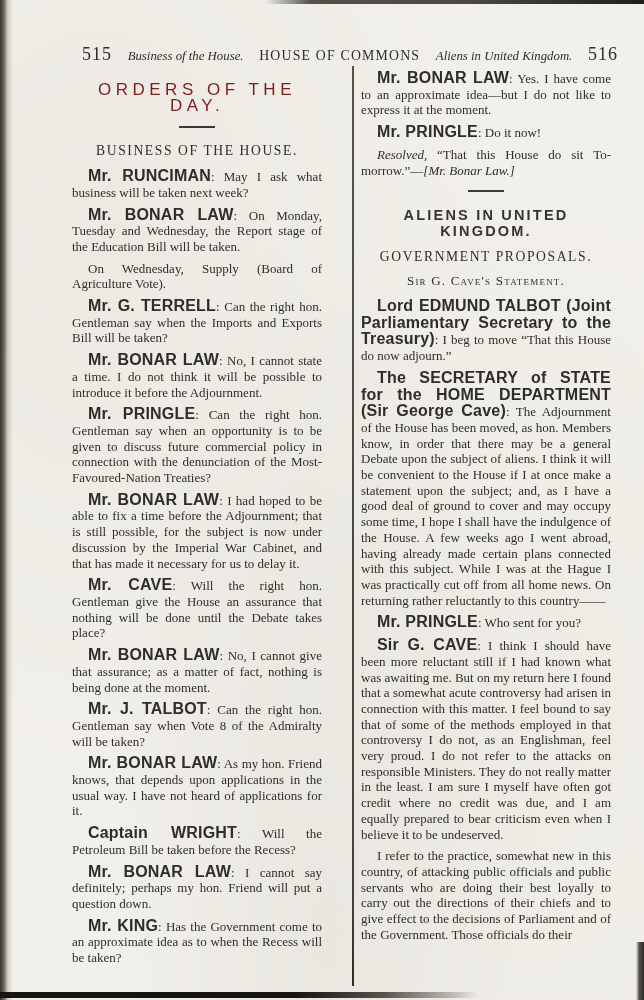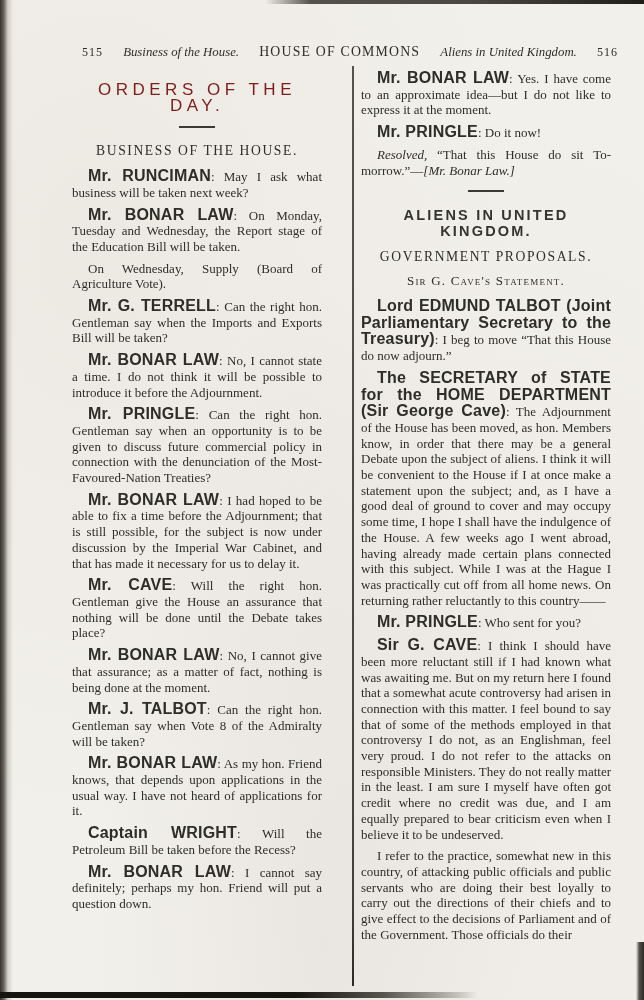--- a/index.html
+++ b/index.html
@@ -21,21 +21,21 @@
   .edge-bottom{position:absolute;bottom:2px;left:0;width:478px;height:6px;
     background:linear-gradient(to right,#161411 0%,#161411 62%,#56534c 80%,rgba(120,116,108,0.4) 95%,transparent 100%);}
   .edge-right-bottom{position:absolute;right:0;bottom:0;width:8px;height:58px;
     background:linear-gradient(to left,#2b2926 0%,#55514a 60%,transparent 100%);}
   .column-divider{position:absolute;left:352px;top:66px;width:2px;height:920px;
     background:linear-gradient(to bottom,#55524c 0%,#45423d 90%,#2c2a27 100%);}
 
   
   .page-header{position:absolute;top:44px;left:82px;right:26px;display:flex;
     align-items:baseline;justify-content:space-between;white-space:nowrap;}
-  .pagenum{font-size:12px;letter-spacing:1px;}
+  .pagenum{font-size:18px;letter-spacing:1px;}
   .running-title{font-style:italic;font-size:12.8px;}
   .center-title{font-size:13.8px;letter-spacing:1.2px;}
 
   
   .col{position:absolute;width:250px;font-size:13px;line-height:15.7px;text-align:justify;}
   .col-left{left:72px;top:82px;}
   .col-right{left:361px;top:70px;}
 
   .para{margin:0 0 6px 0;text-indent:16px;}
   .para:last-child{margin-bottom:0;}
@@ -81,20 +81,21 @@
     <p class="para"><span class="speaker">Mr. G. TERRELL</span>: <span>Can the right hon. Gentleman say when the Imports and Exports Bill will be taken?</span></p>
     <p class="para"><span class="speaker">Mr. BONAR LAW</span>: <span>No, I cannot state a time.  I do not think it will be possible to introduce it before the Adjournment.</span></p>
     <p class="para"><span class="speaker">Mr. PRINGLE</span>: <span>Can the right hon. Gentleman say when an opportunity is to be given to discuss future commercial policy in connection with the denunciation of the Most-Favoured-Nation Treaties?</span></p>
     <p class="para"><span class="speaker">Mr. BONAR LAW</span>: <span>I had hoped to be able to fix a time before the Adjournment; that is still possible, for the subject is now under discussion by the Imperial War Cabinet, and that has made it necessary for us to delay it.</span></p>
     <p class="para"><span class="speaker">Mr. CAVE</span>: <span>Will the right hon. Gentleman give the House an assurance that nothing will be done until the Debate takes place?</span></p>
     <p class="para"><span class="speaker">Mr. BONAR LAW</span>: <span>No, I cannot give that assurance; as a matter of fact, nothing is being done at the moment.</span></p>
     <p class="para"><span class="speaker">Mr. J. TALBOT</span>: <span>Can the right hon. Gentleman say when Vote 8 of the Admiralty will be taken?</span></p>
     <p class="para"><span class="speaker">Mr. BONAR LAW</span>: <span>As my hon. Friend knows, that depends upon applications in the usual way.  I have not heard of applications for it.</span></p>
     <p class="para"><span class="speaker">Captain WRIGHT</span>: <span>Will the Petroleum Bill be taken before the Recess?</span></p>
     <p class="para"><span class="speaker">Mr. BONAR LAW</span>: <span>I cannot say definitely; perhaps my hon. Friend will put a question down.</span></p>
+    <p class="para"><span class="speaker">Mr. KING</span>: <span>Has the Government come to an approximate idea as to when the Recess will be taken?</span></p>
   </div>
 <div class="col col-right" id="col-right">
     <p class="para"><span class="speaker">Mr. BONAR LAW</span>: <span>Yes.  I have come to an approximate idea—but I do not like to express it at the moment.</span></p>
     <p class="para"><span class="speaker">Mr. PRINGLE</span>: <span>Do it now!</span></p>
     <p class="para"><span class="it">Resolved,</span><span> “That this House do sit To-morrow.”—</span><span class="it">[Mr. Bonar Law.]</span></p>
     <hr class="rule rule-section">
     <div class="h-aliens">ALIENS IN UNITED KINGDOM.</div>
     <div class="h-sub">GOVERNMENT PROPOSALS.</div>
     <div class="h-smallcaps">Sir G. Cave's Statement.</div>
     <p class="para"><span class="speaker">Lord EDMUND TALBOT (Joint Parliamentary Secretary to the Treasury)</span>: <span>I beg to move “That this House do now adjourn.”</span></p>

